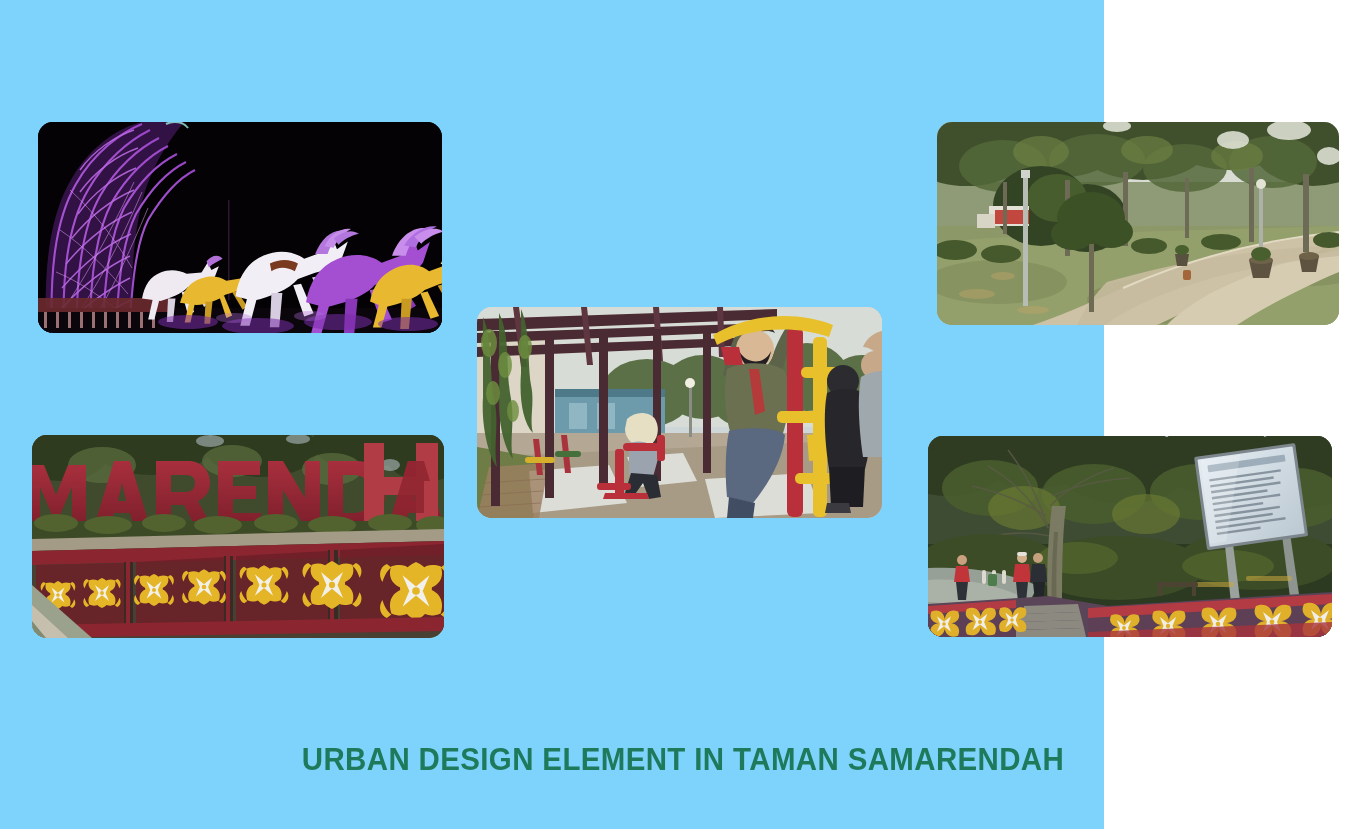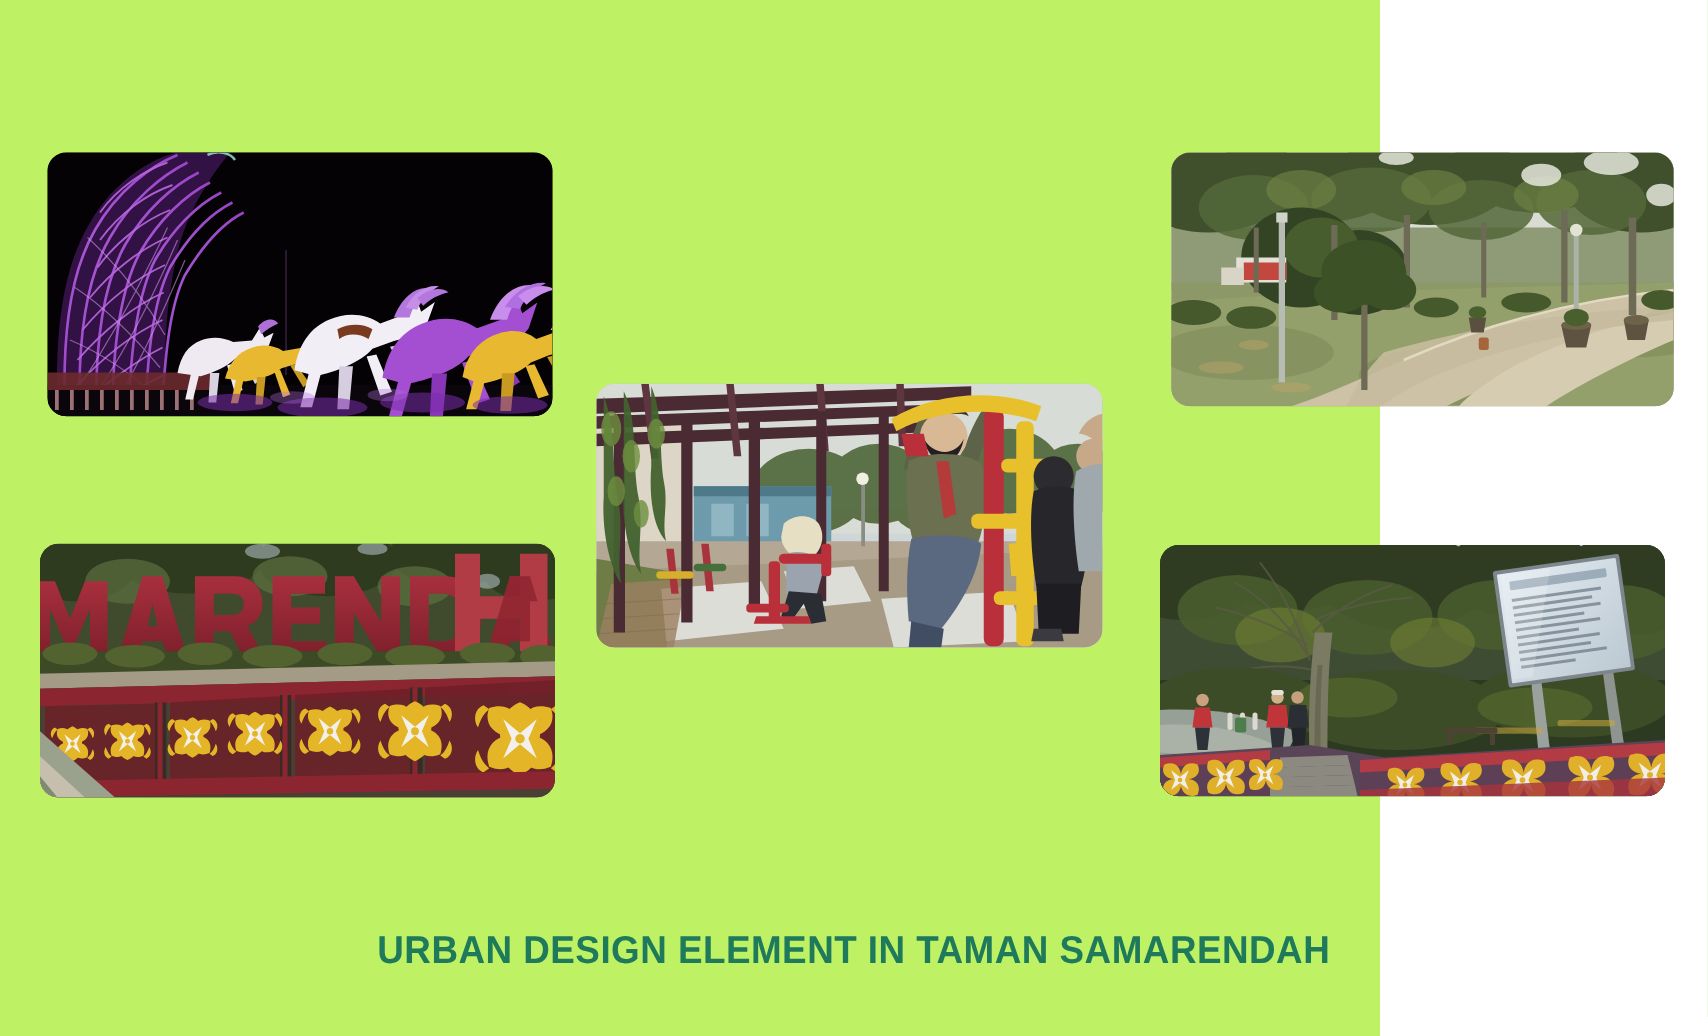--- a/index.html
+++ b/index.html
@@ -10,21 +10,21 @@
     height: 829px;
     background: #ffffff;
     font-family: "Liberation Sans", sans-serif;
     overflow: hidden;
   }
 
   #board {
     position: relative;
     width: 1104px;
     height: 829px;
-    background: #bef264;
+    background: #7dd3fc;
   }
 
   
   .card {
     position: absolute;
   }
 
   .photo {
     position: relative;
     width: 100%;

